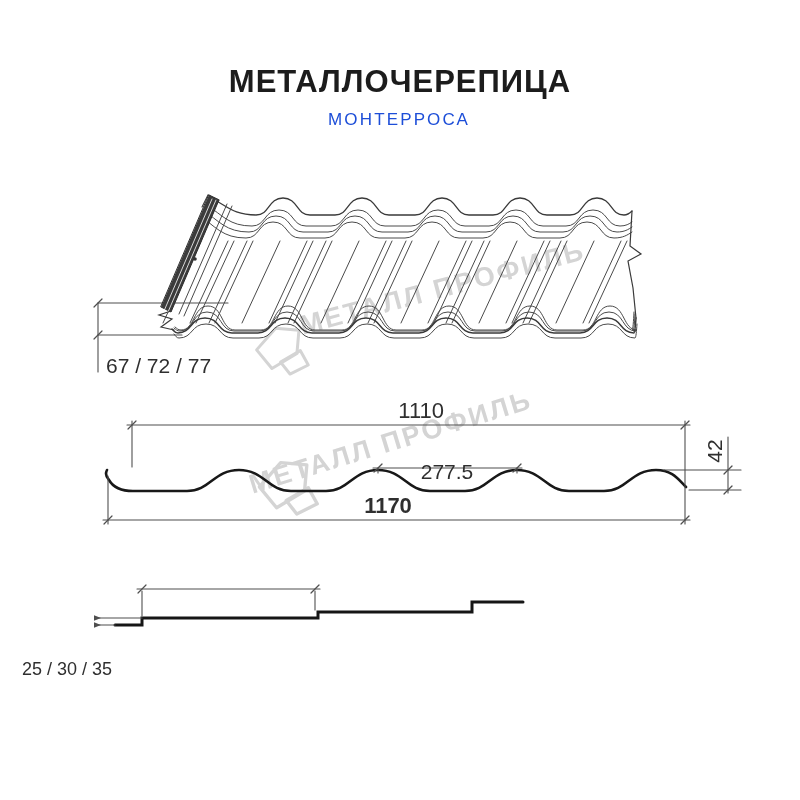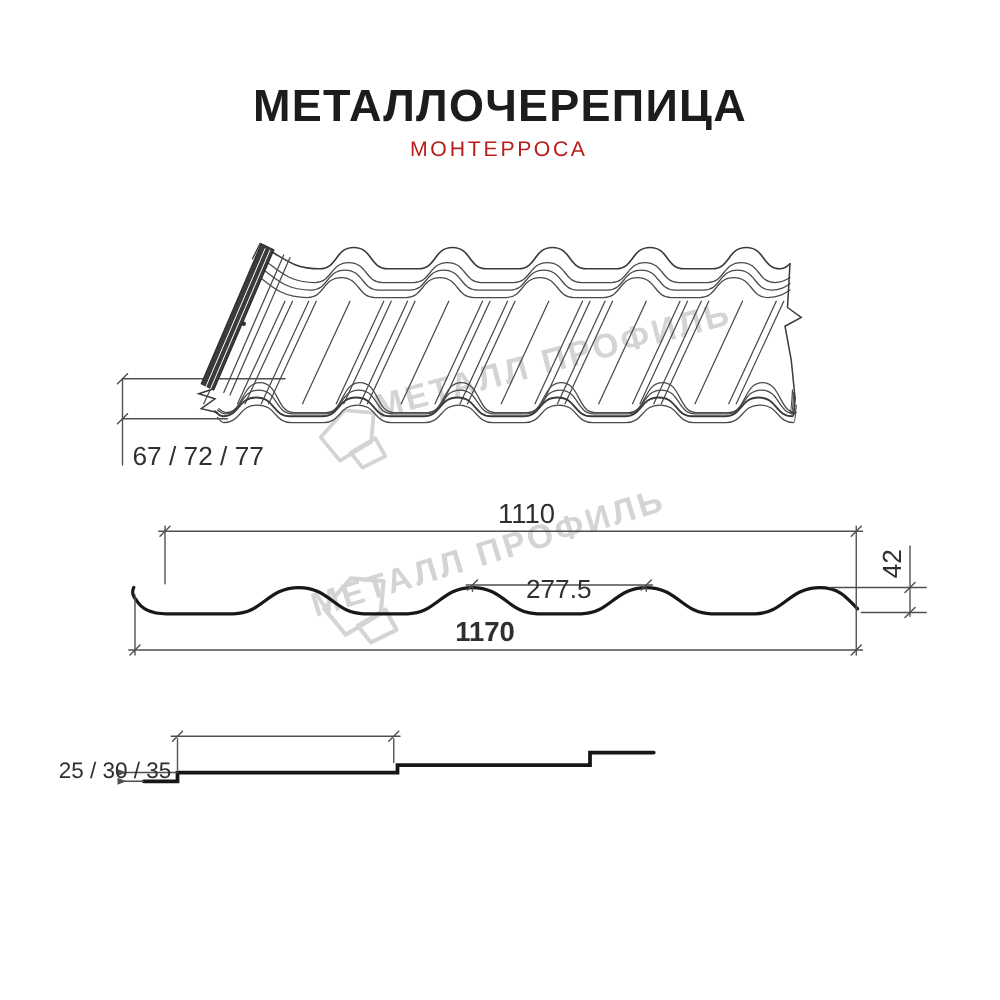--- a/index.html
+++ b/index.html
@@ -1,31 +1,31 @@
 <!DOCTYPE html>
 <html><head>
 <meta charset="utf-8">
 <style>
   html,body{margin:0;padding:0;background:#fff;}
   .stage{position:relative;width:800px;height:800px;background:#fff;overflow:hidden;
          font-family:"Liberation Sans", sans-serif;}
   .abs{position:absolute;}
   .page-title{left:100px;top:64px;width:600px;text-align:center;
-    font-size:36px;font-weight:700;letter-spacing:1px;color:#1c1c1c;}
+    font-size:31px;font-weight:700;letter-spacing:1px;color:#1c1c1c;}
   .page-subtitle{left:249px;top:110px;width:300px;text-align:center;
-    font-size:17px;font-weight:500;letter-spacing:2.2px;color:#b91c1c;}
+    font-size:17px;font-weight:500;letter-spacing:2.2px;color:#1d4ed8;}
   .dim{color:#2f2f2f;}
   .dim-3d-height{left:106px;top:354px;width:120px;font-size:21px;text-align:left;}
   .dim-1110{left:344px;top:398px;width:100px;font-size:22px;text-align:right;}
   .dim-2775{left:397px;top:460px;width:100px;font-size:21px;text-align:center;}
   .dim-42{left:694px;top:440px;width:40px;height:22px;font-size:21px;text-align:center;
           transform:rotate(-90deg);}
   .dim-1170{left:338px;top:493px;width:100px;font-size:22px;text-align:center;font-weight:bold;}
   .dim-350{left:154px;top:564px;width:145px;font-size:18px;text-align:center;}
-  .dim-2530{left:22px;top:606px;width:140px;font-size:18px;text-align:center;}
+  .dim-2530{left:22px;top:659px;width:140px;font-size:18px;}
   .wm-text{width:305px;height:36px;line-height:36px;text-align:center;
     font-size:27px;font-weight:700;letter-spacing:2.5px;white-space:nowrap;}
   .wm1{left:290px;top:270px;transform:rotate(-15deg);}
   .wm2{left:238px;top:424px;transform:rotate(-17deg);}
   svg{position:absolute;left:0;top:0;}
 </style>
 </head>
 <body>
 
 <div class="stage">

